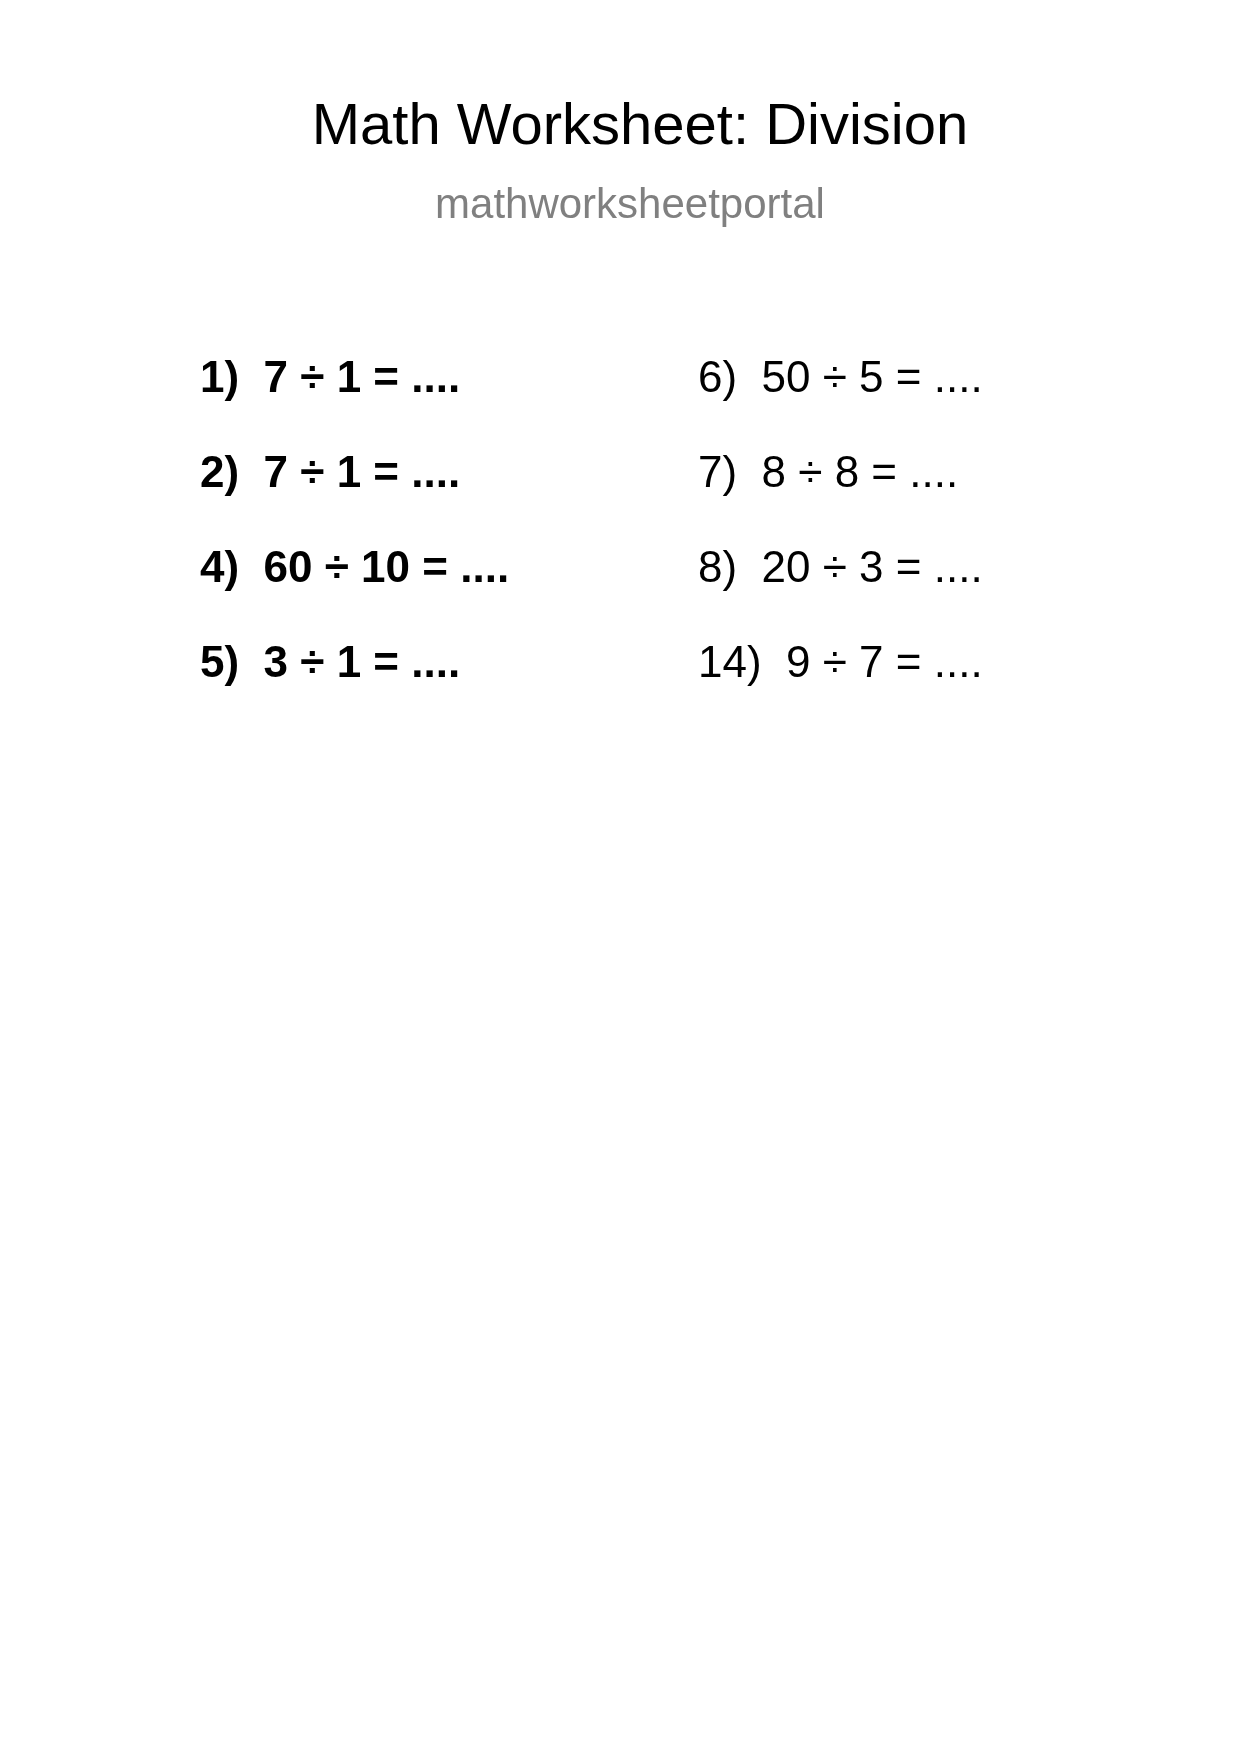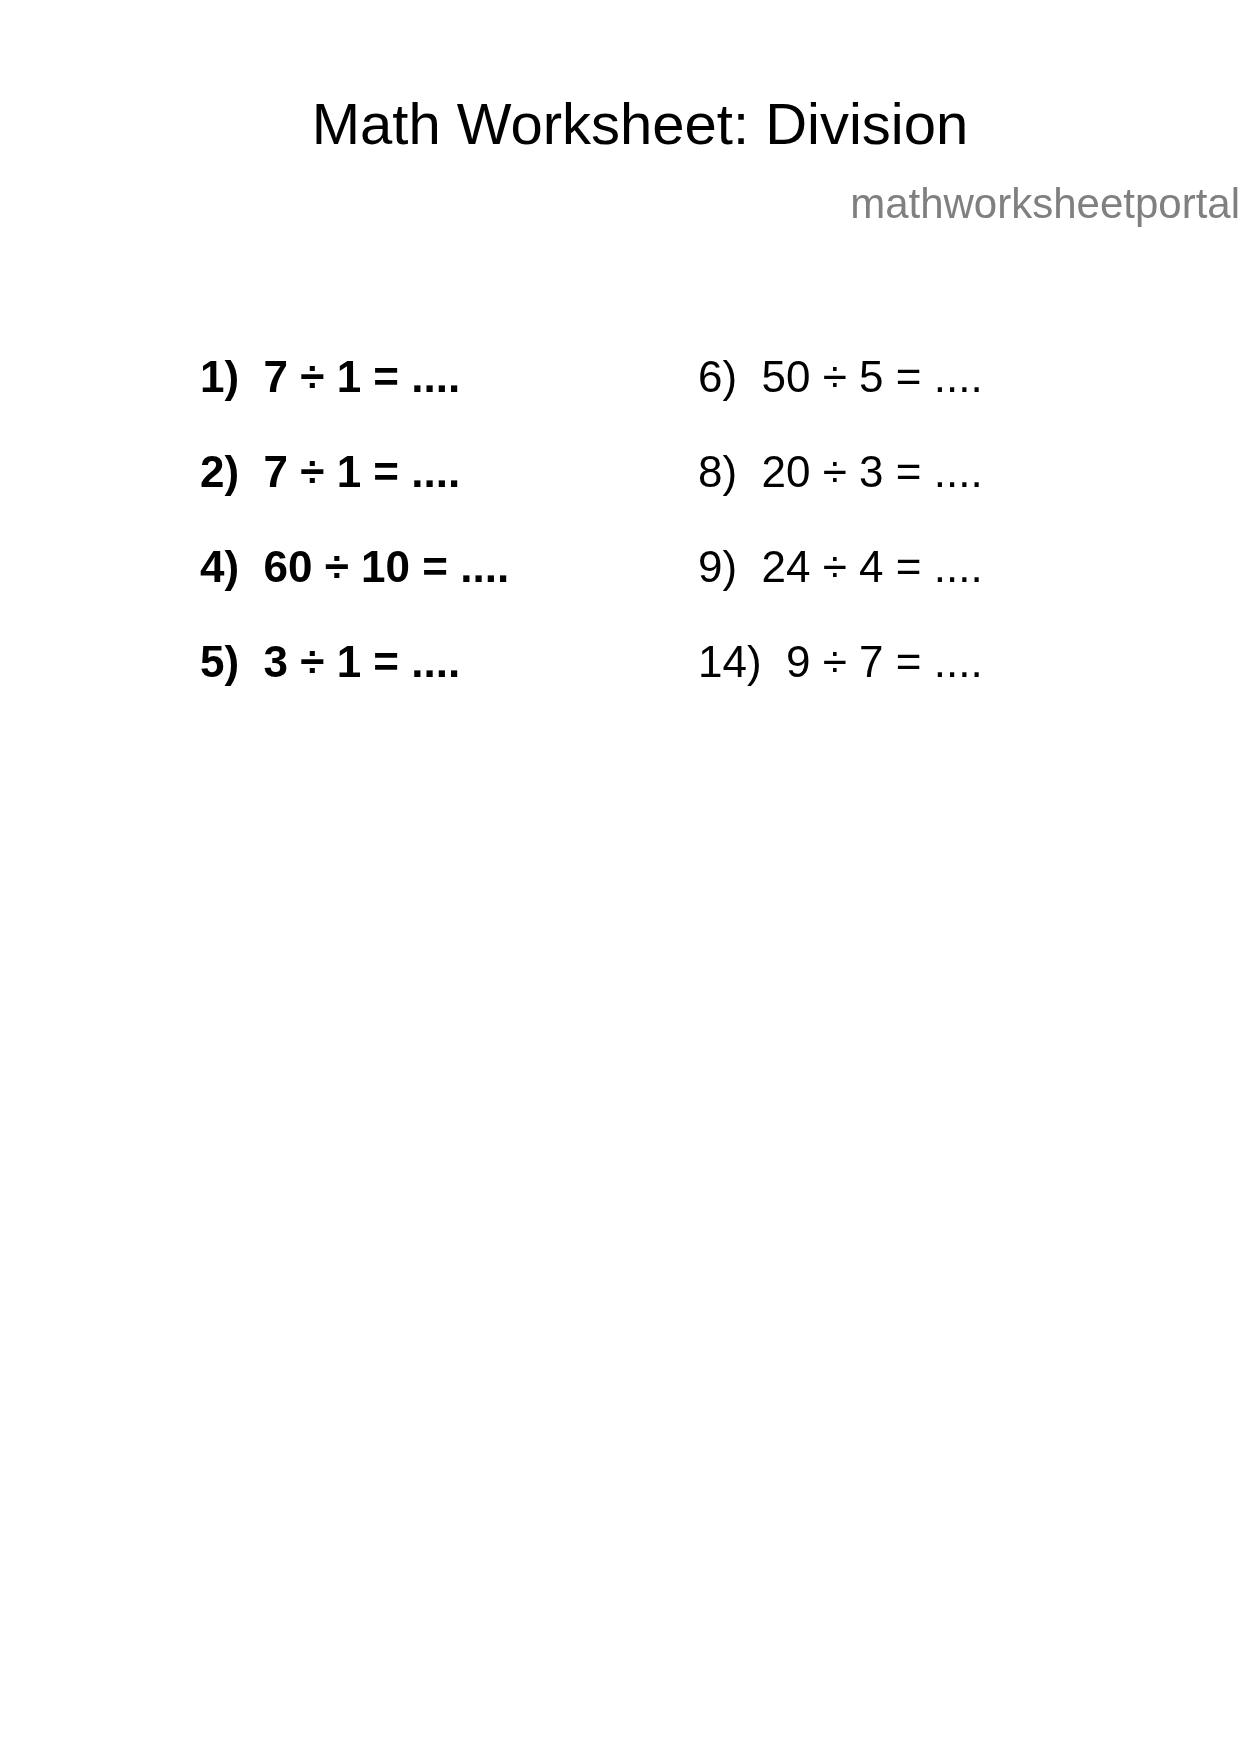--- a/index.html
+++ b/index.html
@@ -1,20 +1,20 @@
 <!DOCTYPE html>
 <html><head>
   <meta charset="utf-8">
   <style>
     html, body { margin: 0; padding: 0; background: #ffffff; }
     body { width: 1240px; height: 1754px; position: relative; overflow: hidden;
            font-family: "Liberation Sans", sans-serif; color: #000; }
     .title { position: absolute; left: 0; top: 95px; width: 1240px; text-align: center;
              font-size: 58px; line-height: 1; padding-left: 40px; box-sizing: border-box; }
-    .subtitle { position: absolute; left: 0; top: 183px; width: 1240px; text-align: right;
+    .subtitle { position: absolute; left: 0; top: 183px; width: 1240px; text-align: center;
                 font-size: 42px; line-height: 1; color: #808080; padding-left: 20px; box-sizing: border-box; }
     .col { position: absolute; top: 355px; }
     .col.left { left: 200px; font-weight: bold; }
     .col.right { left: 698px; }
     .problem { height: 95px; font-size: 44px; line-height: 44px; white-space: pre; }
   </style>
 </head>
 <body>
 
 <div class="title">Math Worksheet: Division</div>
@@ -22,16 +22,16 @@
 
 <div class="col left">
   <div class="problem"><span>1)</span>  <span>7 ÷ 1 = ....</span></div>
   <div class="problem"><span>2)</span>  <span>7 ÷ 1 = ....</span></div>
   <div class="problem"><span>4)</span>  <span>60 ÷ 10 = ....</span></div>
   <div class="problem"><span>5)</span>  <span>3 ÷ 1 = ....</span></div>
 </div>
 
 <div class="col right">
   <div class="problem"><span>6)</span>  <span>50 ÷ 5 = ....</span></div>
+  <div class="problem"><span>7)</span>  <span>8 ÷ 8 = ....</span></div>
   <div class="problem"><span>8)</span>  <span>20 ÷ 3 = ....</span></div>
-  <div class="problem"><span>9)</span>  <span>24 ÷ 4 = ....</span></div>
   <div class="problem"><span>14)</span>  <span>9 ÷ 7 = ....</span></div>
 </div>
 
 </body></html>

